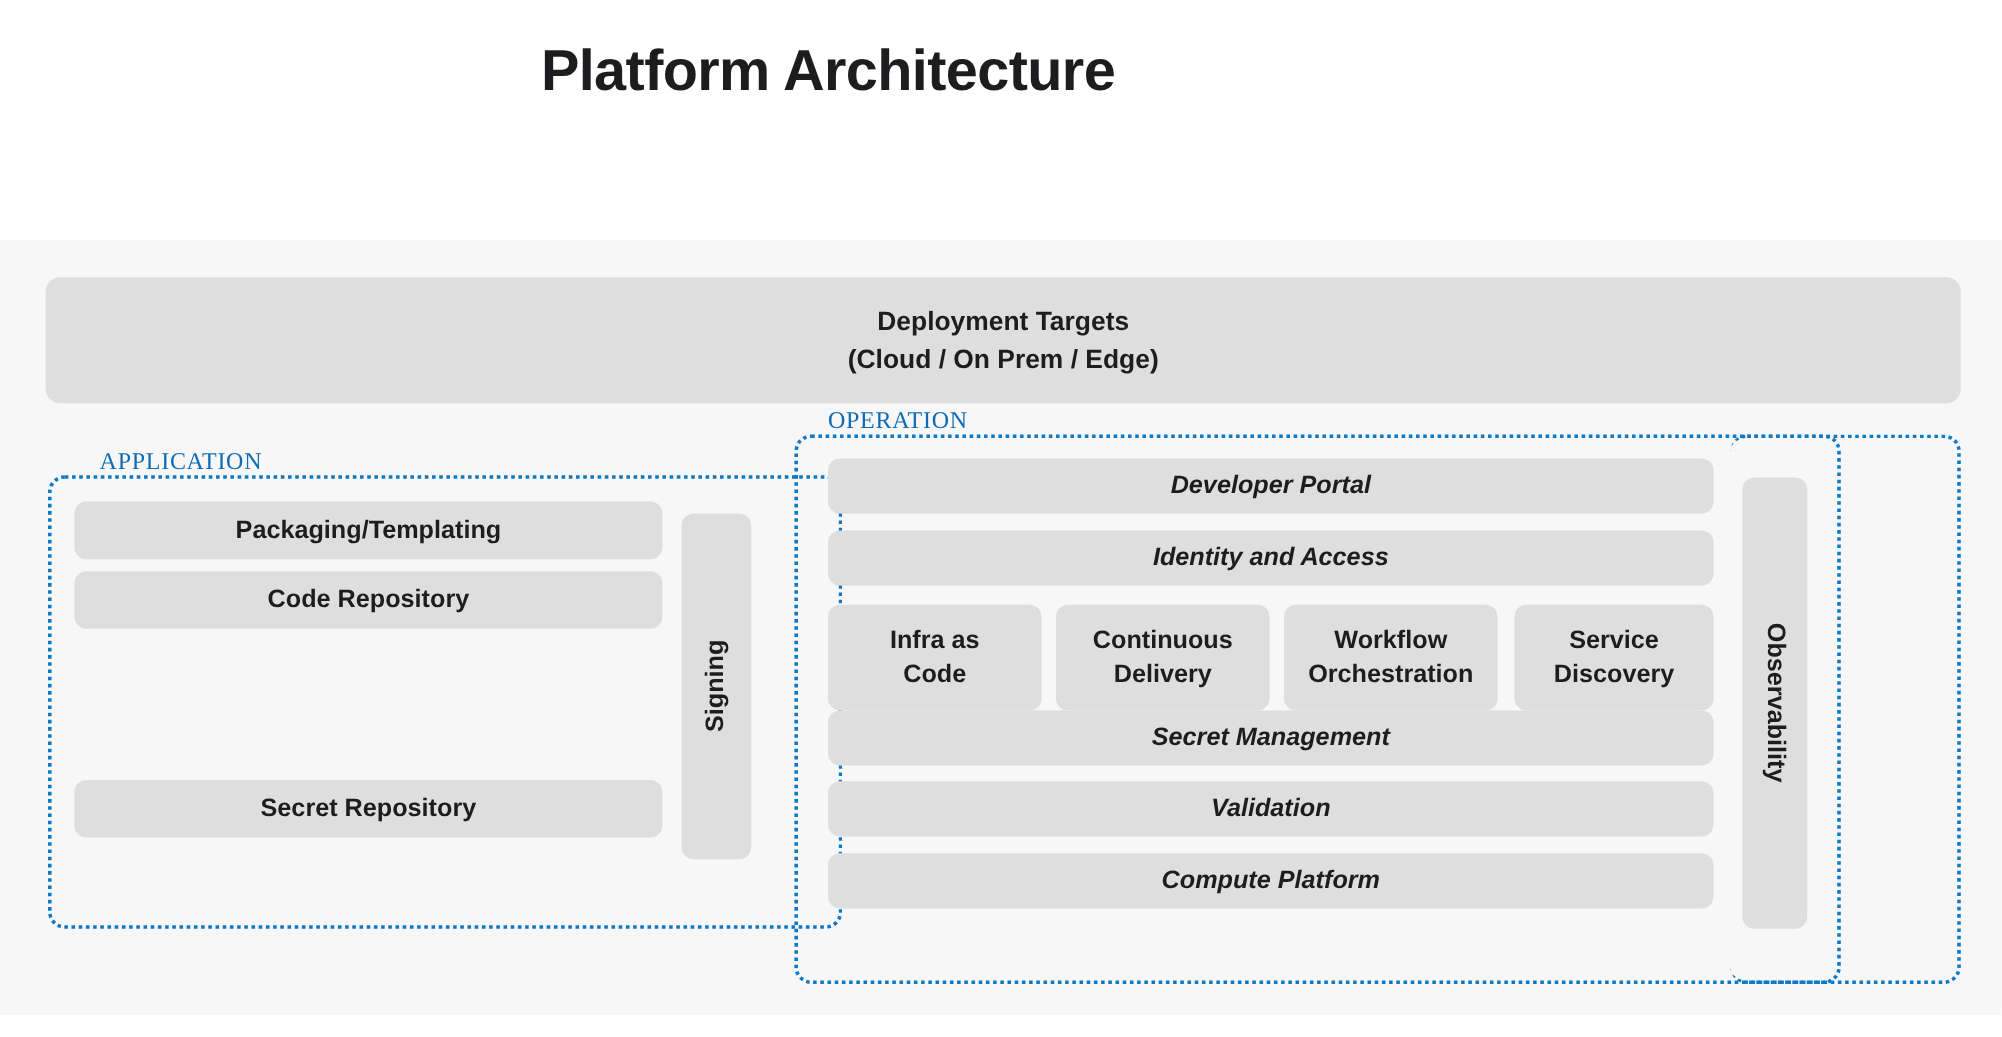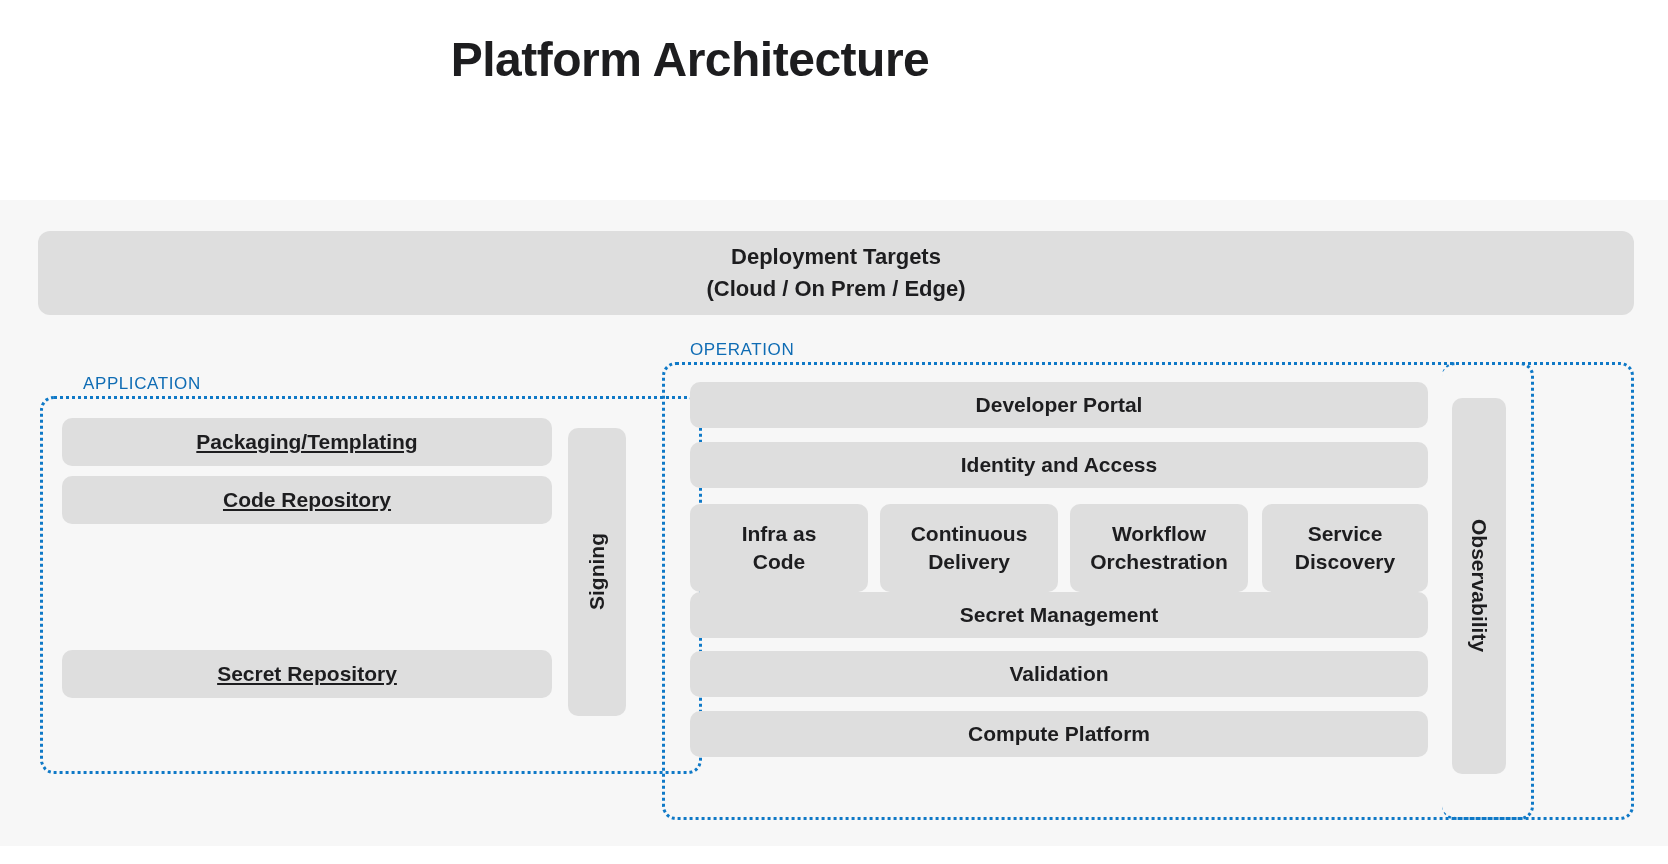--- a/index.html
+++ b/index.html
@@ -60,70 +60,70 @@
     font-size: 21px;
     line-height: 1.35;
     font-family: "Liberation Sans", sans-serif;
   }
 
   
   .deploy-bar {
     left: 38px;
     top: 31px;
     width: 1596px;
-    height: 84px;
+    height: 105px;
     flex-direction: column;
     gap: 2px;
     border-radius: 12px;
   }
   .deploy-line { display: block; font-size: 22px; font-weight: 700; }
 
   
   .group-frame {
     position: absolute;
     border: 3px dotted #0f79c7;
     border-radius: 14px;
     background: transparent;
   }
   .group-label {
     position: absolute;
     color: #0f6cb4;
-    font-size: 17px;
+    font-size: 20px;
     font-weight: 400;
     letter-spacing: 0.6px;
-    font-family: Liberation Sans, sans-serif;
+    font-family: Liberation Serif, serif;
     white-space: nowrap;
   }
 
   #app-frame  { left: 40px;  top: 196px; width: 662px; height: 378px; }
   #app-label  { left: 55px;  top: 174px; margin-left: 28px; }
 
   #ops-frame  { left: 662px; top: 162px; width: 872px; height: 458px; }
   #ops-label  { left: 690px; top: 140px; }
 
   
   #ops-frame-right {
     left: 1442px; top: 162px; width: 192px; height: 458px;
     border-left: none;
   }
 
   
-  .app-item { left: 62px; width: 490px; height: 48px; text-decoration: underline; }
+  .app-item { left: 62px; width: 490px; height: 48px; }
 
   
   .vert-box {
     writing-mode: vertical-rl;
   }
   #signing {
     left: 568px; top: 228px; width: 58px; height: 288px;
     transform: rotate(180deg);
   }
 
   
-  .ops-wide { left: 690px; width: 738px; height: 46px; }
+  .ops-wide { left: 690px; width: 738px; height: 46px; font-style: italic; }
   .ops-quad { top: 304px; width: 178px; height: 88px; }
 
   
   #observability {
     left: 1452px; top: 198px; width: 54px; height: 376px;
   }
 </style>
 </head>
 <body>
 

